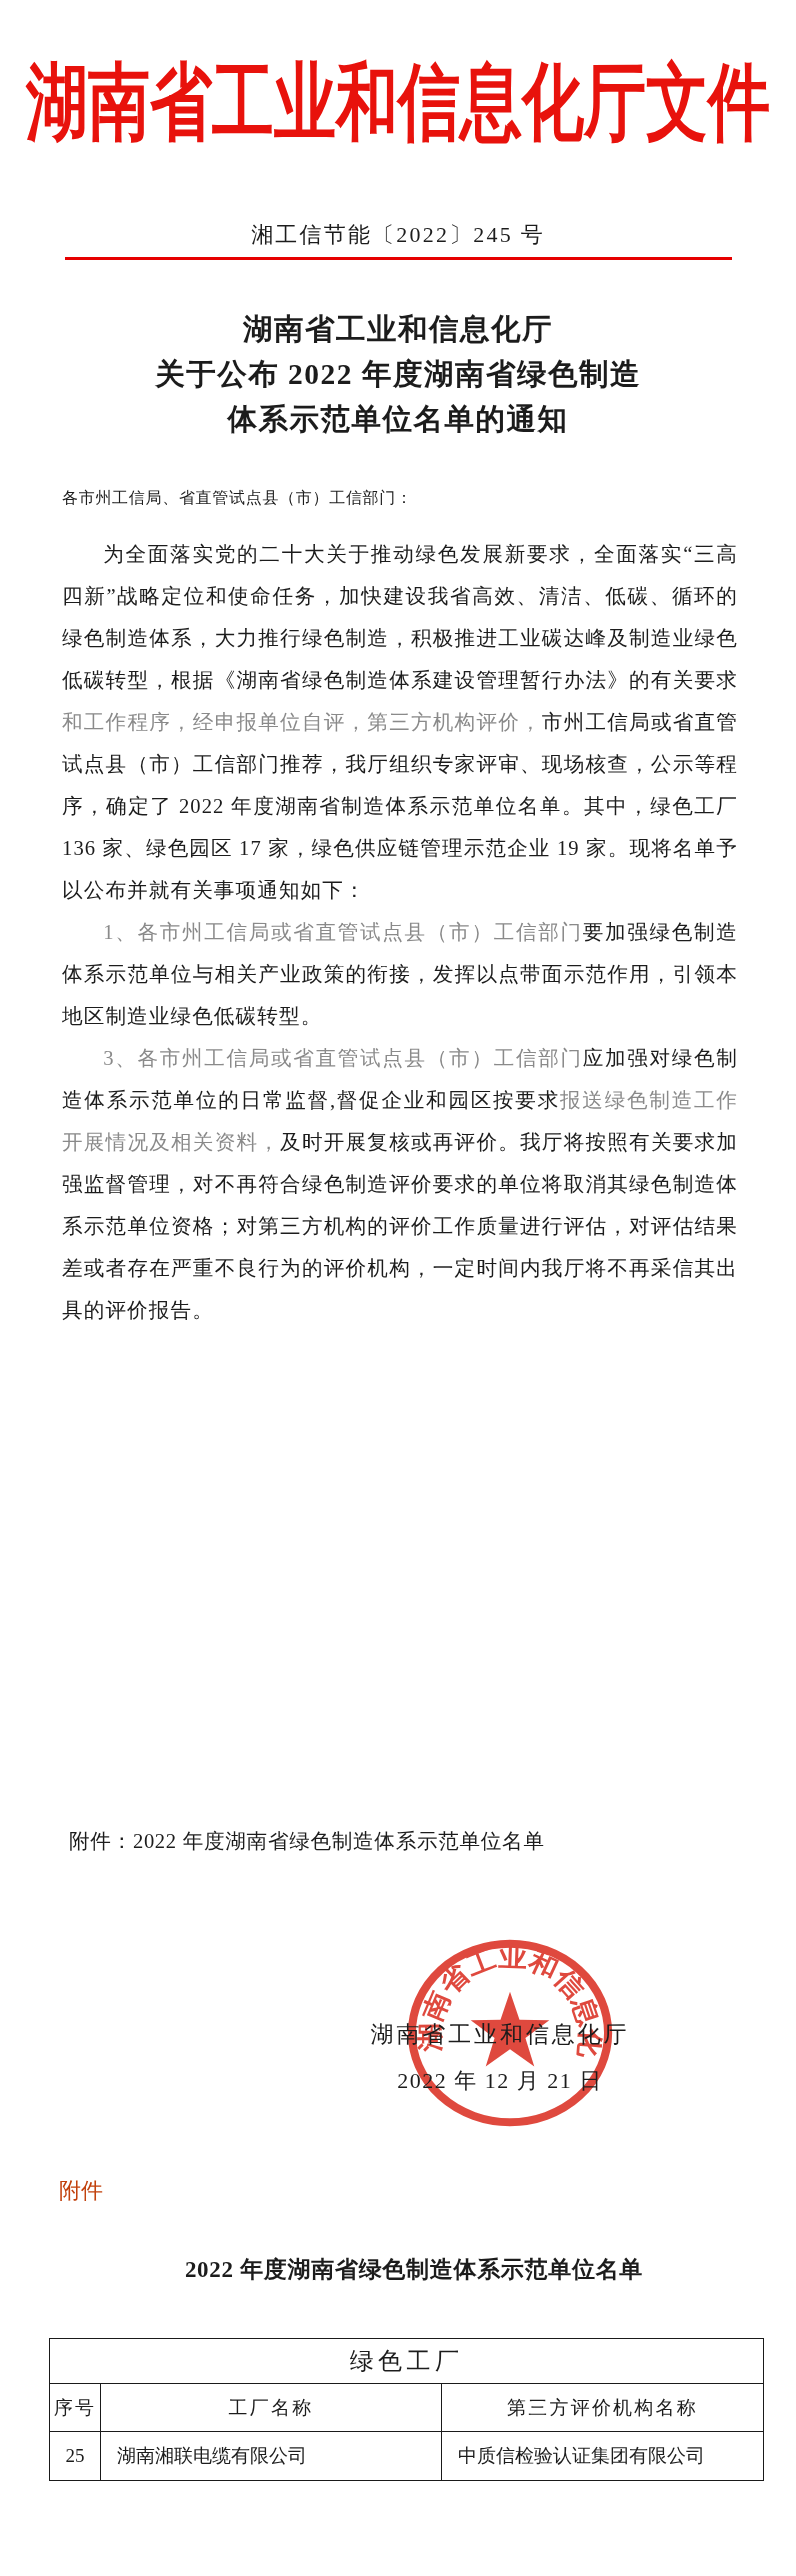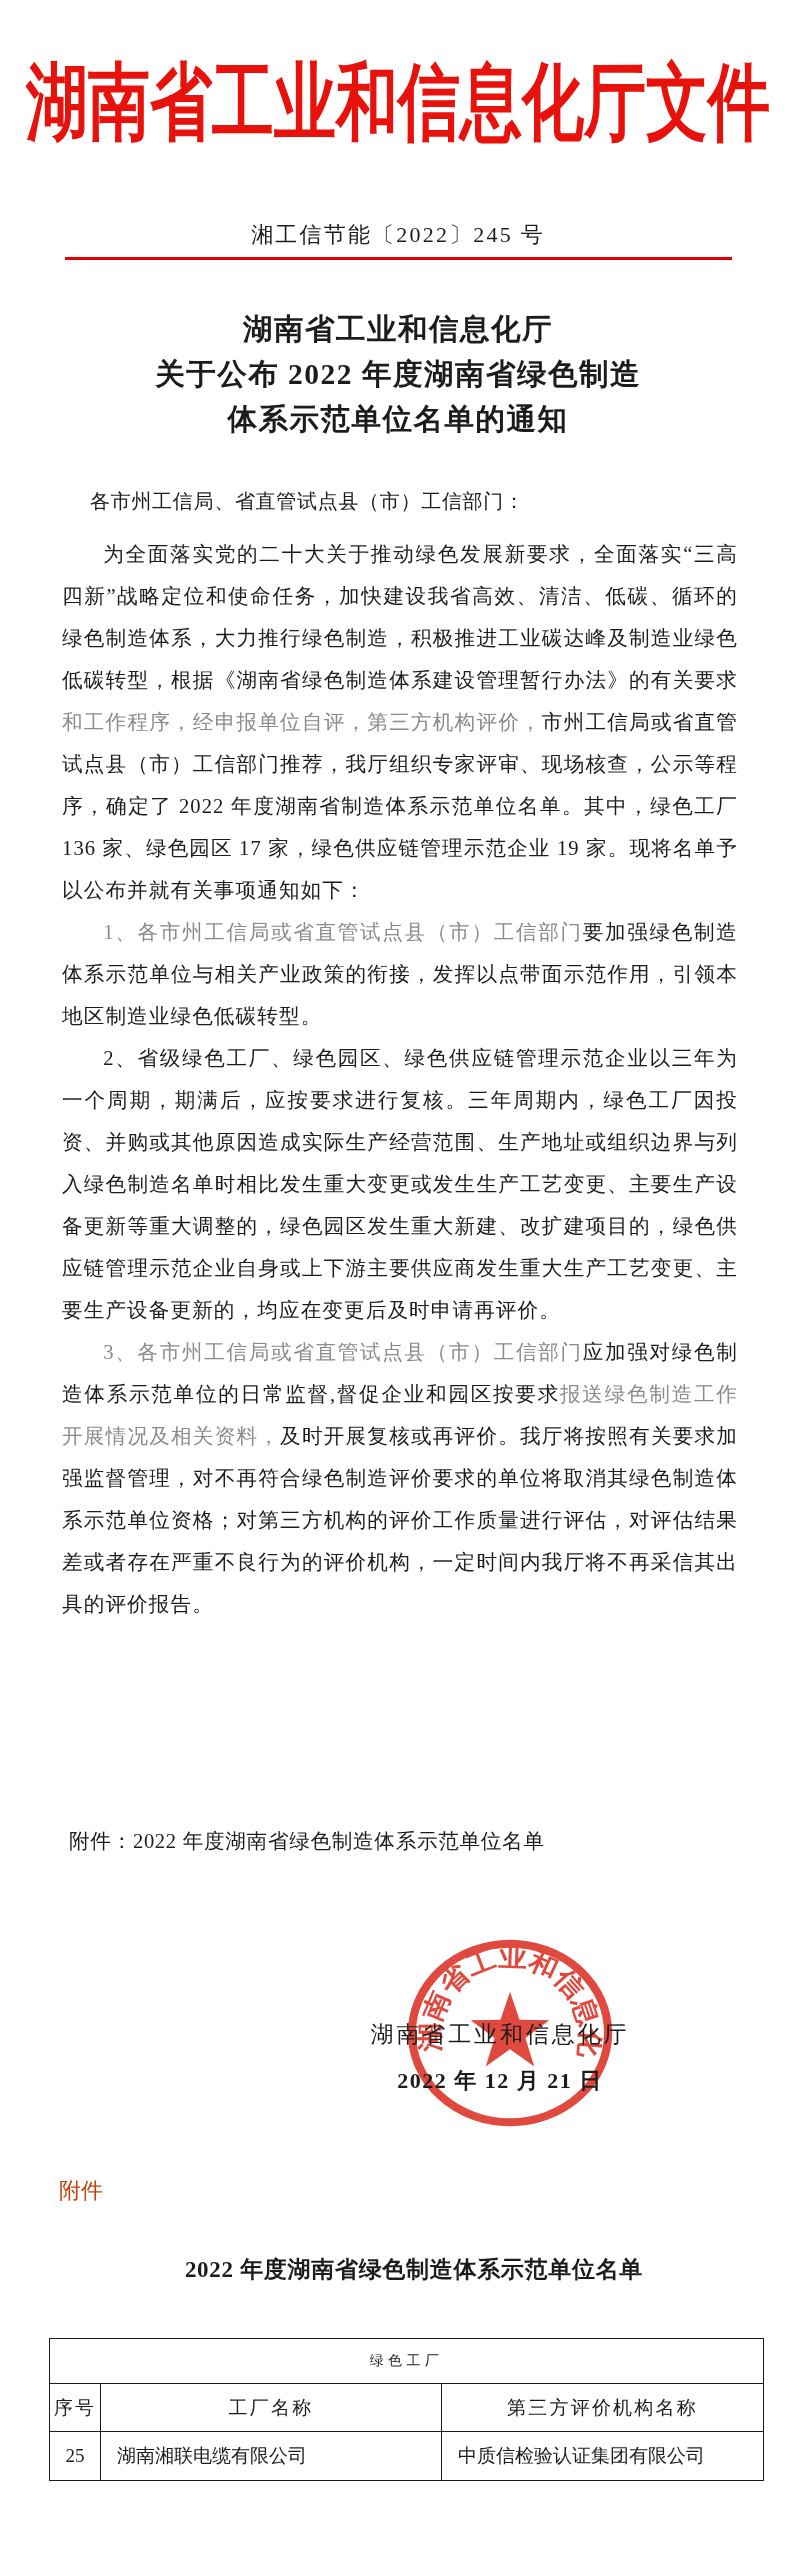--- a/index.html
+++ b/index.html
@@ -8,33 +8,33 @@
     font-family:"Liberation Serif",serif;color:#1c1c1c;overflow:hidden;
   }
   .banner{
     position:absolute;top:60px;left:0;width:100%;text-align:center;
     font-size:62px;font-weight:900;line-height:62px;white-space:nowrap;
     transform:scaleY(1.36);transform-origin:top center;color:var(--banner-red);
   }
   .doc-number{position:absolute;top:220px;left:0;width:100%;text-align:center;font-size:22px;letter-spacing:2.2px;}
   .red-line{position:absolute;top:257px;left:65px;width:667px;height:2.9px;background:var(--line-red);}
   .notice-title{position:absolute;top:307px;left:0;width:100%;text-align:center;font-size:29.5px;font-weight:bold;line-height:45px;letter-spacing:1.5px;}
-  .salutation{position:absolute;top:488px;left:62px;width:676px;font-size:20px;letter-spacing:0.7px;margin-left:28px;}
+  .salutation{position:absolute;top:488px;left:62px;width:676px;font-size:16px;letter-spacing:0.7px;}
   .body-text{position:absolute;top:533px;left:62px;width:676px;font-size:20.6px;line-height:42px;text-align:justify;text-align-last:left;letter-spacing:1.1px;}
   .para{margin:0;text-indent:2em;}
   .muted{color:var(--muted-ink);}
   .attachment-note{position:absolute;top:1827px;left:55px;width:676px;box-sizing:border-box;padding-left:14px;font-size:20.6px;letter-spacing:0.7px;}
   .seal{position:absolute;left:406px;top:1937px;width:208px;height:192px;opacity:.92;z-index:1;}
   .signature{position:absolute;left:323px;top:2019px;width:354px;text-align:center;font-size:23px;letter-spacing:2.9px;z-index:2;}
-  .sign-date{position:absolute;left:323px;top:2066px;width:354px;text-align:center;font-size:22px;letter-spacing:1.5px;z-index:2;font-weight:bold;}
+  .sign-date{position:absolute;left:323px;top:2066px;width:354px;text-align:center;font-size:22px;letter-spacing:1.5px;z-index:2;}
   .appendix-label{position:absolute;left:59px;top:2176px;font-size:22px;color:#c2410c;}
   .appendix-title{position:absolute;top:2254px;left:0;width:100%;text-align:center;font-size:23px;font-weight:bold;letter-spacing:0.7px;margin-left:16px;}
   table.list-table{position:absolute;left:49px;top:2338px;width:714px;border-collapse:collapse;table-layout:fixed;}
   .list-table td{border:1.5px solid #1a1a1a;font-size:19px;vertical-align:middle;}
-  .section-row td{height:42px;text-align:center;font-family:Liberation Serif, serif;font-size:14px;letter-spacing:4.4px;}
+  .section-row td{height:42px;text-align:center;font-family:Liberation Serif, serif;font-size:24px;letter-spacing:4.4px;}
   .head-row td{height:45px;text-align:center;letter-spacing:2.2px;margin-left:45px;}
   .data-row td{height:46px;}
   .list-table td.no{text-align:center;}
   .list-table td.name{padding-left:16px;}
   .redact-bar{height:32px;background:linear-gradient(180deg,#dadada 0%,#c9c9c9 45%,#e6e6e6 100%);filter:blur(0.9px);}
   .bar-factory{margin-left:1.5px;}
   .bar-agency{margin-right:19px;}
 </style>
 </head>
 <body>
@@ -51,21 +51,20 @@
       <div>湖南省工业和信息化厅</div>
       <div>关于公布 2022 年度湖南省绿色制造</div>
       <div>体系示范单位名单的通知</div>
     </div>
 
   <div class="salutation">各市州工信局、省直管试点县（市）工信部门：</div>
 
   <div class="body-text">
       <p class="para"><span>为全面落实党的二十大关于推动绿色发展新要求，全面落实“三高四新”战略定位和使命任务，加快建设我省高效、清洁、低碳、循环的绿色制造体系，大力推行绿色制造，积极推进工业碳达峰及制造业绿色低碳转型，根据《湖南省绿色制造体系建设管理暂行办法》的有关要求</span><span class="muted">和工作程序，经申报单位自评，第三方机构评价，</span><span>市州工信局或省直管试点县（市）工信部门推荐，我厅组织专家评审、现场核查，公示等程序，确定了 2022 年度湖南省制造体系示范单位名单。其中，绿色工厂 136 家、绿色园区 17 家，绿色供应链管理示范企业 19 家。现将名单予以公布并就有关事项通知如下：</span></p>
       <p class="para"><span class="muted">1、各市州工信局或省直管试点县（市）工信部门</span><span>要加强绿色制造体系示范单位与相关产业政策的衔接，发挥以点带面示范作用，引领本地区制造业绿色低碳转型。</span></p>
-      <p class="para"><span>2、省级绿色工厂、绿色园区、绿色供应链管理示范企业以三年为一个周期，期满后，应按要求进行复核。三年周期内，绿色工厂因投资、并购或其他原因造成实际生产经营范围、生产地址或组织边界与列入绿色制造名单时相比发生重大变更或发生生产工艺变更、主要生产设备更新等重大调整的，绿色园区发生重大新建、改扩建项目的，绿色供应链管理示范企业自身或上下游主要供应商发生重大生产工艺变更、主要生产设备更新的，均应在变更后及时申请再评价。</span></p>
       <p class="para"><span class="muted">3、各市州工信局或省直管试点县（市）工信部门</span><span>应加强对绿色制造体系示范单位的日常监督,督促企业和园区按要求</span><span class="muted">报送绿色制造工作开展情况及相关资料，</span><span>及时开展复核或再评价。我厅将按照有关要求加强监督管理，对不再符合绿色制造评价要求的单位将取消其绿色制造体系示范单位资格；对第三方机构的评价工作质量进行评估，对评估结果差或者存在严重不良行为的评价机构，一定时间内我厅将不再采信其出具的评价报告。</span></p>
     </div>
 
   <div class="attachment-note">附件：2022 年度湖南省绿色制造体系示范单位名单</div>
 
   <svg class="seal" viewBox="0 0 282 260" xmlns="http://www.w3.org/2000/svg">
     <defs>
       <path id="sealArc" d="M 47 155 A 96 96 0 1 1 235 155" fill="none"></path>
     </defs>
     <ellipse cx="141" cy="130" rx="133" ry="121" fill="none" stroke="var(--seal-red)" stroke-width="11"></ellipse>

